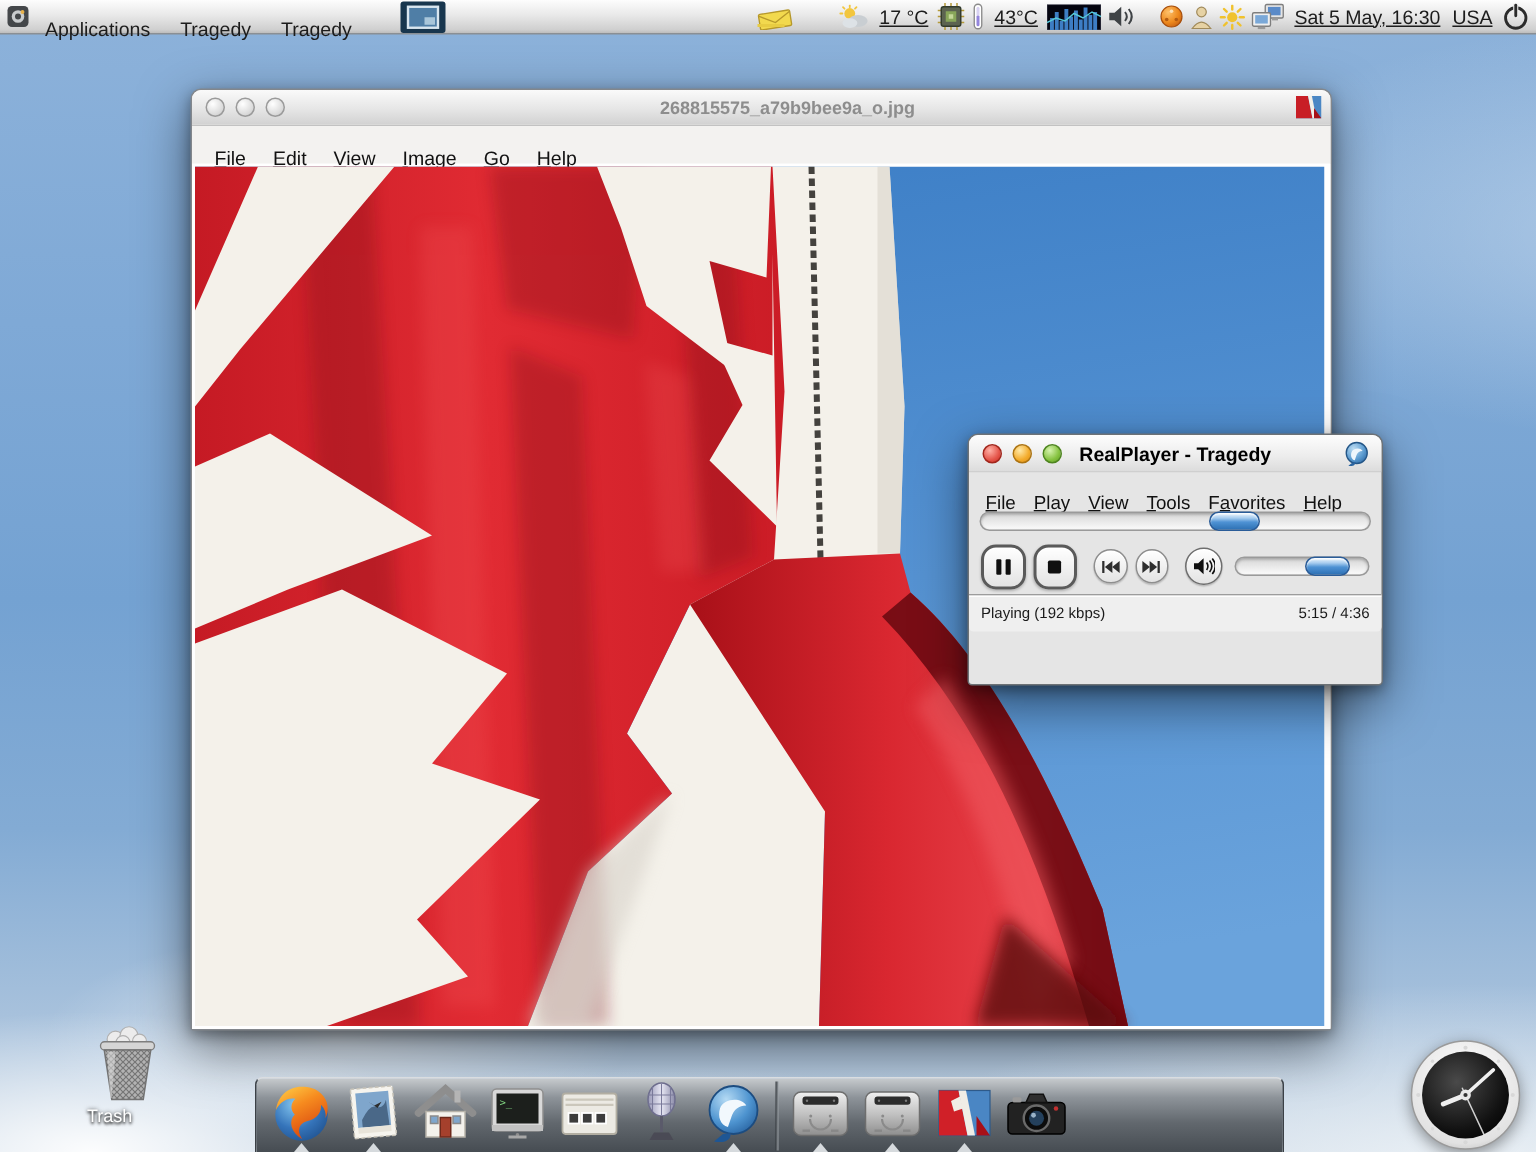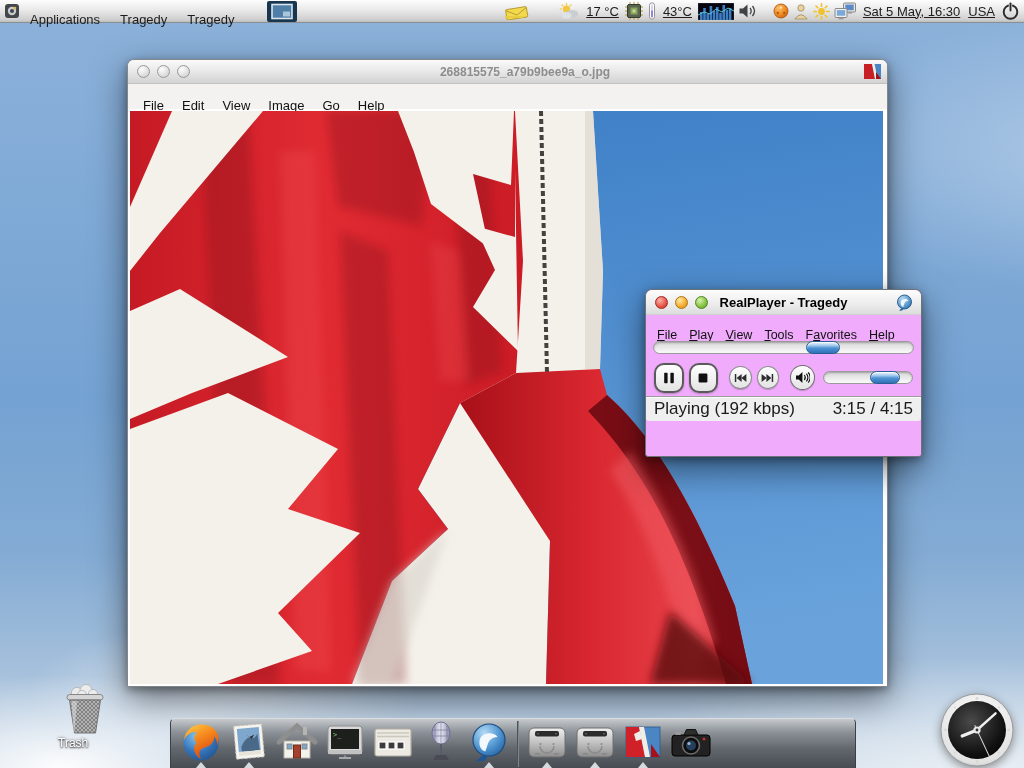--- a/index.html
+++ b/index.html
@@ -48,21 +48,21 @@
   .viewer .tb-circle { background:radial-gradient(circle at 35% 30%,#ffffff,#d8d8d8 70%,#c2c2c2); border:1px solid #9a9a9a; }
   .viewer-title { position:absolute; left:0; right:0; text-align:center; font-size:12px; font-weight:bold; color:#8d8d8d;margin-left:35px; }
   .viewer-tb-icon { position:absolute; right:6px; top:4px; }
   .viewer .menubar { height:25px; display:flex; align-items:center; padding:0 6px;
     background:#f3f2f0; font-size:13px; color:#111; }
   .viewer .menubar .menu-item { padding:3px 9px; }
   .viewer-content { height:577px; background:#fff; padding:2px; }
   .viewer-content svg { display:block; }
   
   .rplayer { left:645px; top:289px; width:277px; height:168px;
-    background:#f0abfc; border:1px solid #6d7276; border-radius:7px 7px 3px 3px; z-index:20; }
+    background:#e5e5e5; border:1px solid #6d7276; border-radius:7px 7px 3px 3px; z-index:20; }
   .rplayer .titlebar { height:25px;
     background:linear-gradient(180deg,#fdfdfd 0%,#ececec 60%,#dcdcdc 100%);
     border-bottom:1px solid #cfcfcf; border-radius:6px 6px 0 0; }
   .rp-close { background:radial-gradient(circle at 35% 30%,#ffb0a6,#e4554a 60%,#c62b20); border:1px solid #a2261c; }
   .rp-min   { background:radial-gradient(circle at 35% 30%,#ffe9a8,#f3ab2b 60%,#d98b16); border:1px solid #ad7412; }
   .rp-zoom  { background:radial-gradient(circle at 35% 30%,#d6f3ae,#85c23f 60%,#5d9b26); border:1px solid #4e851f; }
   .rp-title { position:absolute; left:0; right:0; text-align:center; font-size:13px; font-weight:bold; color:#000; }
   .rp-logo { position:absolute; right:7px; top:4px; }
   .rplayer .menubar { height:22px; display:flex; align-items:center; padding:0 5px; font-size:12.5px; color:#111; }
   .rplayer .menubar .menu-item { padding:1px 6px; }
@@ -78,21 +78,21 @@
   .btn-big { width:30px; height:30px; border:2px solid #5a5a5a; border-radius:10px;
     box-shadow:0 1px 2px rgba(0,0,0,.25), inset 0 1px 0 #fff; }
   .btn-small { width:23px; height:23px; border:1px solid #8e8e8e; border-radius:50%;
     box-shadow:0 1px 1px rgba(0,0,0,.2), inset 0 1px 0 #fff; }
   .btn-vol { width:25px; height:25px; border:1px solid #6e6e6e; border-radius:50%;
     box-shadow:0 1px 1px rgba(0,0,0,.2), inset 0 1px 0 #fff; }
   .vol-track { position:relative; width:92px; height:13px; margin-left:8px; border-radius:7px; border:1px solid #9a9a9a;
     background:linear-gradient(180deg,#d6d6d6,#fbfbfb); box-shadow:inset 0 1px 2px rgba(0,0,0,.25); }
   .status-bar { height:25px; border-top:1px solid #9c9c9c; box-shadow:inset 0 1px 0 #fdfdfd;
     display:flex; align-items:center; justify-content:space-between; padding:0 8px;
-    font-size:17px; color:#1a1a1a; border-radius:0 0 3px 3px; background:#efefef; }
+    font-size:10px; color:#1a1a1a; border-radius:0 0 3px 3px; background:#efefef; }
   
   .dock { position:absolute; left:170px; bottom:0; width:686px; height:50px;
     background:linear-gradient(180deg,#c6cacd 0%,#8d9399 26%,#62686e 60%,#464c52 100%);
     border:1px solid #3b4046; border-bottom:none; border-top:1px solid #dadde0;
     border-radius:5px 5px 0 0; display:flex; align-items:flex-start; padding:2px 6px 0 6px; z-index:40; }
   .dock-item { position:relative; width:48px; height:46px; display:flex; align-items:center; justify-content:center; }
   .dock-sep { width:2px; height:46px; margin:0 4px;
     background:linear-gradient(90deg,#33383d,#9aa0a5); }
   .dock-indicator { position:absolute; bottom:-1px; left:50%; transform:translateX(-50%);
     width:0; height:0; border-left:5px solid transparent; border-right:5px solid transparent;
@@ -406,21 +406,21 @@
           <path d="M11.4,2.6 q3,3.9 0,7.8" stroke="#101010" stroke-width="1.1" fill="none"></path>
           <path d="M13.2,1.4 q4,5.1 0,10.2" stroke="#101010" stroke-width="1.1" fill="none"></path>
         </svg>
       </span>
     <div class="vol-track">
       <div class="slider-thumb" id="vol-thumb" style="width: 30px; left: 46px;"></div>
     </div>
   </div>
   <div class="status-bar">
     <span>Playing (192 kbps)</span>
-    <span>3:15 / 4:15</span>
+    <span>5:15 / 4:36</span>
   </div>
 </div>
 
 <div class="trash">
   <span><svg width="54" height="50" viewBox="0 0 54 50">
         <defs>
           <pattern id="mesh" width="4" height="4" patternUnits="userSpaceOnUse">
             <path d="M0,0 L4,4 M4,0 L0,4" stroke="#6e6e6e" stroke-width="0.8"></path>
           </pattern>
         </defs>

